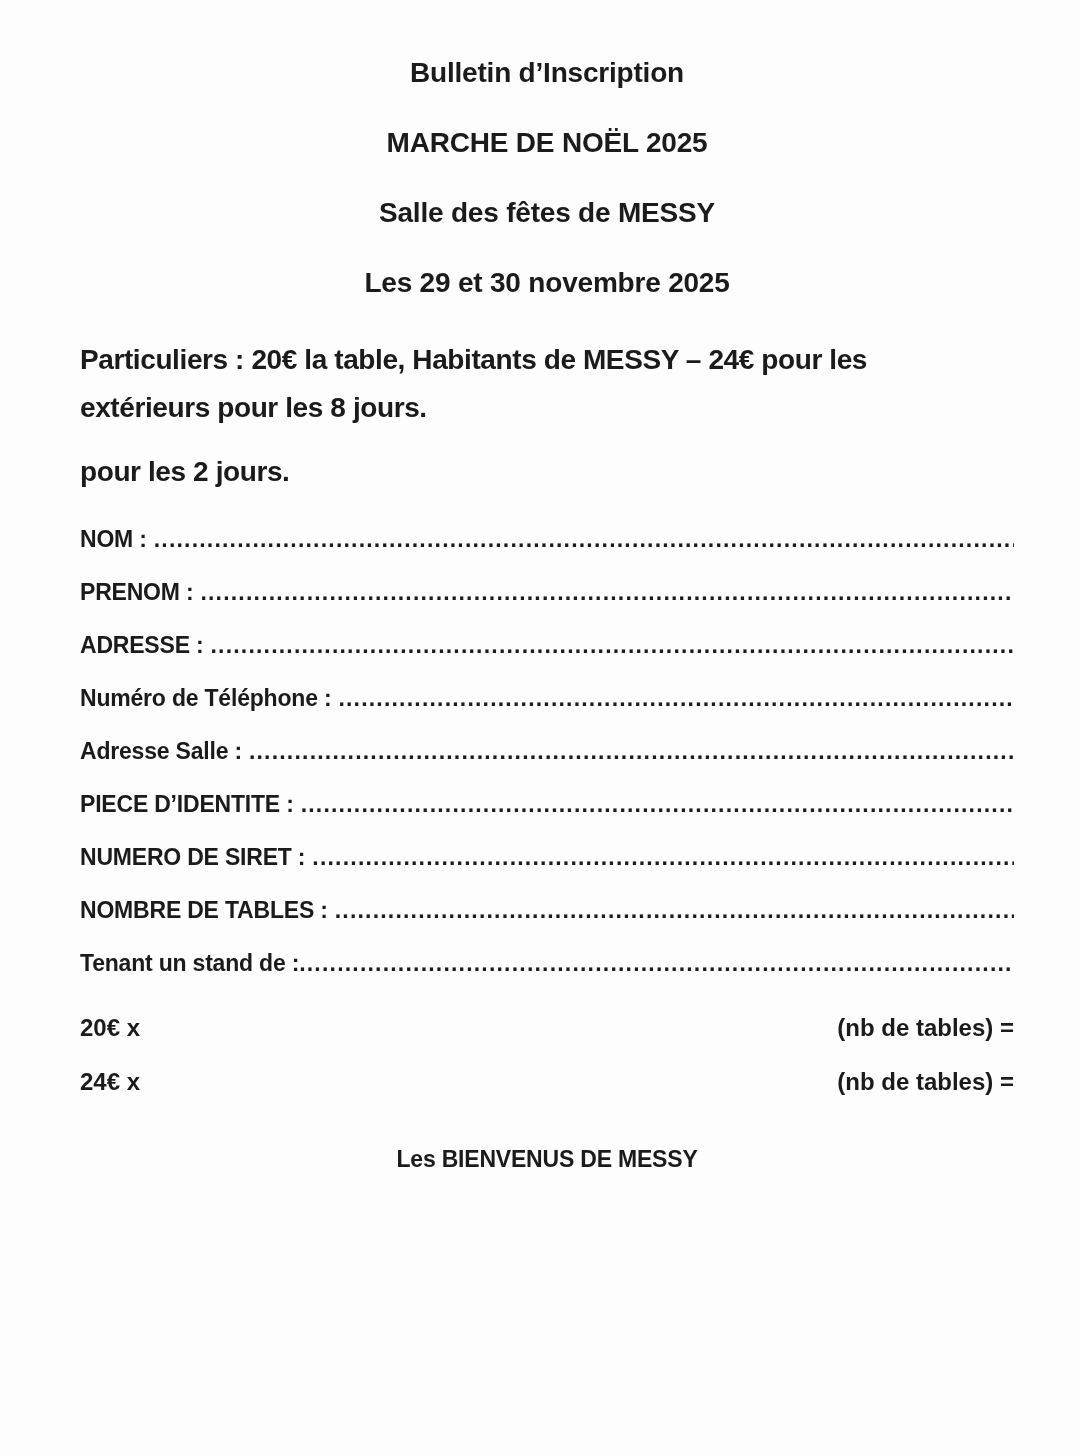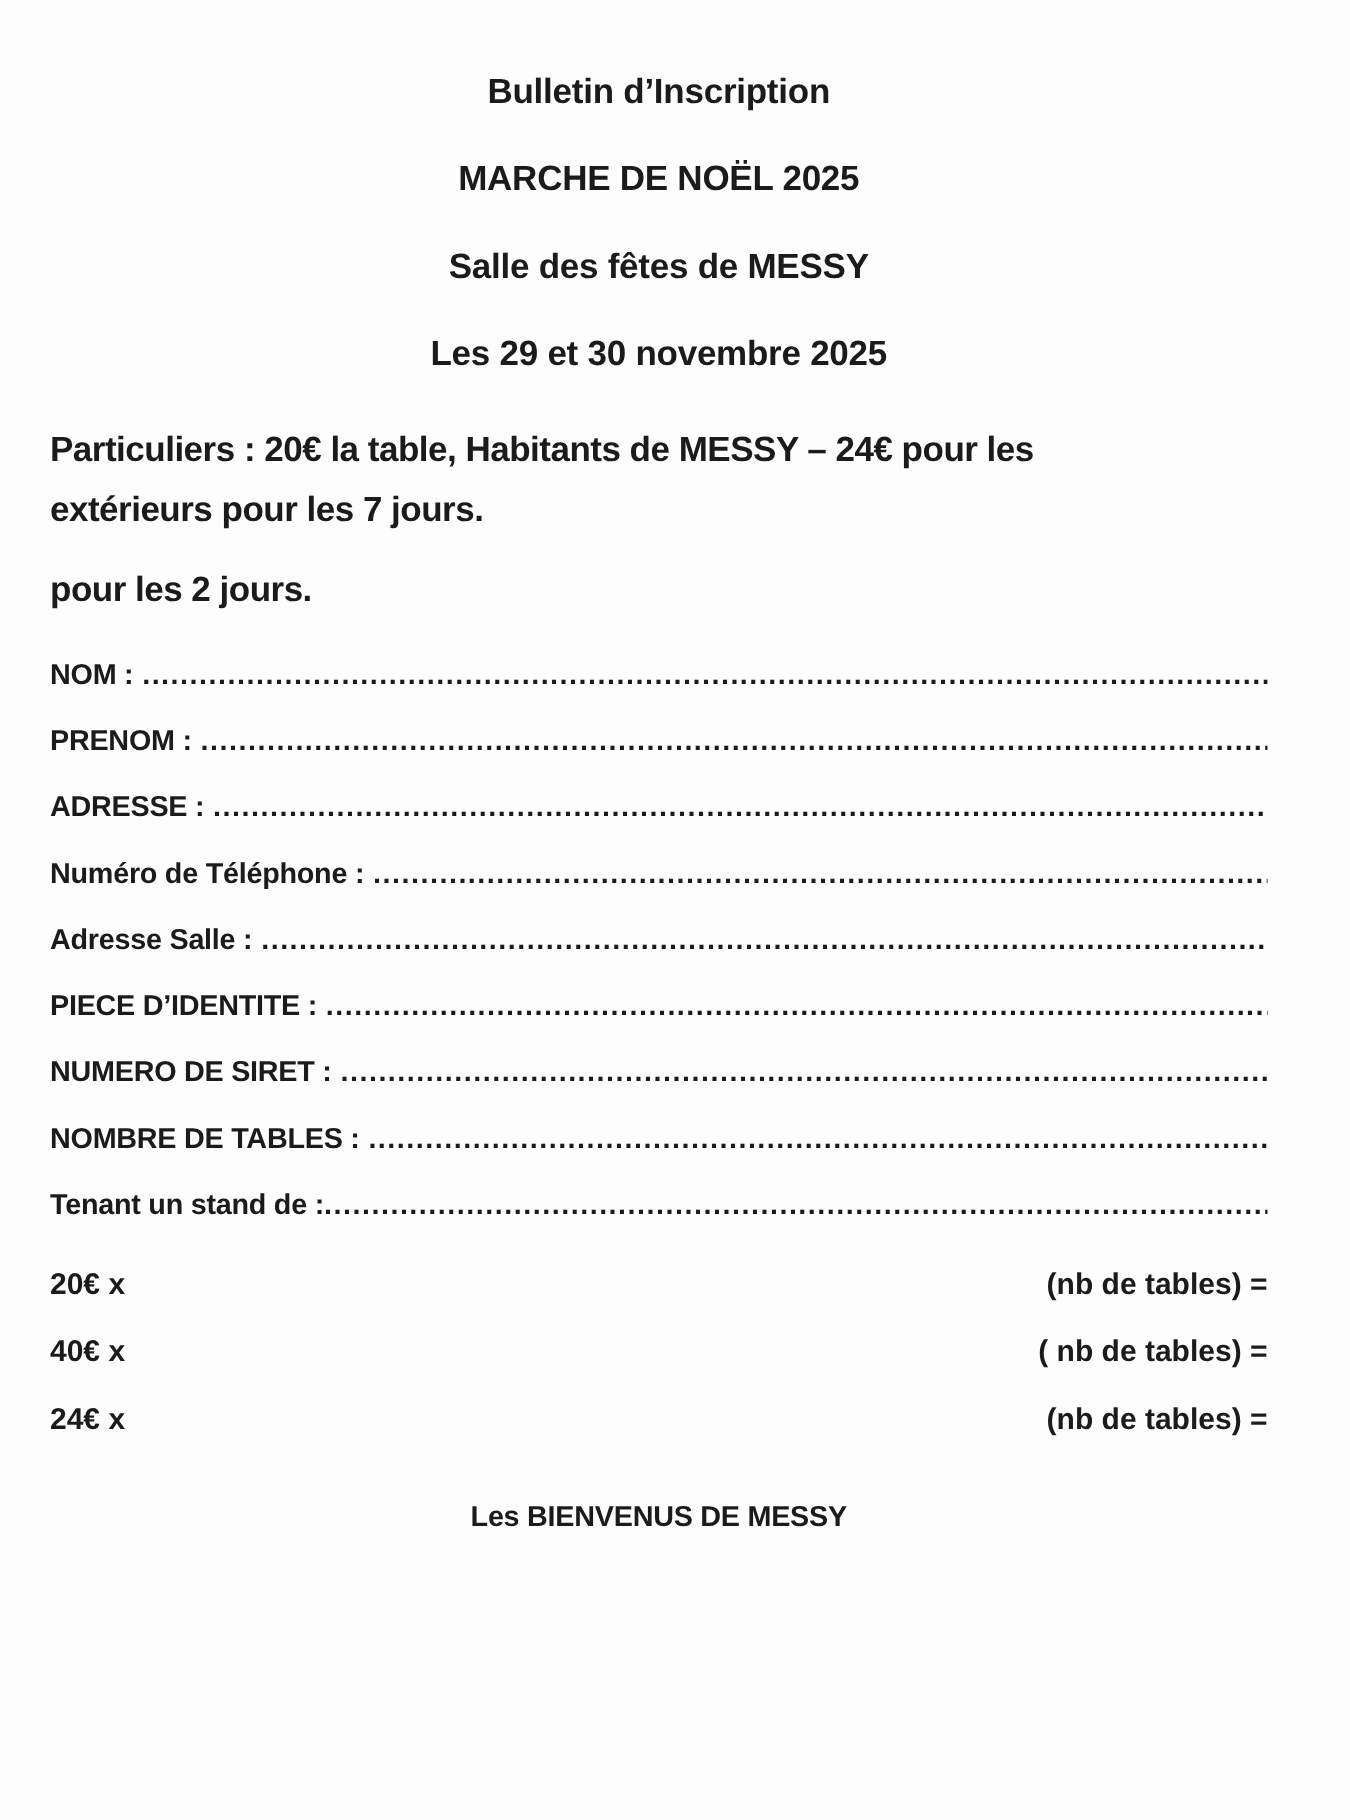--- a/index.html
+++ b/index.html
@@ -7,21 +7,21 @@
     width: 1080px;
     height: 1456px;
     background: #fdfdfd;
     overflow: hidden;
     font-family: "Liberation Sans", sans-serif;
     color: #1b1b1b;
   }
   .page {
     width: 1080px;
     height: 1456px;
-    padding: 56px 66px 40px 40px;
+    padding: 56px 66px 40px 80px;
     background: #fdfdfd;
   }
   
   .header-line {
     text-align: center;
     font-size: 28px;
     font-weight: bold;
     line-height: 34px;
     margin-bottom: 36px;
     letter-spacing: -0.2px;
@@ -98,21 +98,21 @@
 
   <div>
     <div class="header-line">Bulletin d’Inscription</div>
     <div class="header-line">MARCHE DE NOËL 2025</div>
     <div class="header-line">Salle des fêtes de MESSY</div>
     <div class="header-line">Les 29 et 30 novembre 2025</div>
   </div>
 
   <div class="intro-para">
     <div class="intro-line">Particuliers : 20€ la table, Habitants de MESSY – 24€ pour les</div>
-    <div class="intro-line">extérieurs pour les 7 jours.</div>
+    <div class="intro-line">extérieurs pour les 8 jours.</div>
   </div>
   <div class="intro-para second">
     <div class="intro-line">pour les 2 jours.</div>
   </div>
 
   <div class="fields">
     <div class="field-row">
       <span class="field-label">NOM :</span>
       <span class="leader">................................................................................................................................................................</span>
     </div>
@@ -149,24 +149,20 @@
       <span class="leader tight">................................................................................................................................................................</span>
     </div>
   </div>
 
   <div class="totals">
     <div class="total-row">
       <span class="total-amount">20€ x</span>
       <span class="total-label">(nb de tables) =</span>
     </div>
     <div class="total-row">
-      <span class="total-amount">40€ x</span>
-      <span class="total-label">( nb de tables) =</span>
-    </div>
-    <div class="total-row">
       <span class="total-amount">24€ x</span>
       <span class="total-label">(nb de tables) =</span>
     </div>
   </div>
 
 
   <div class="signature">Les BIENVENUS DE MESSY</div>
 
 </div>
 

